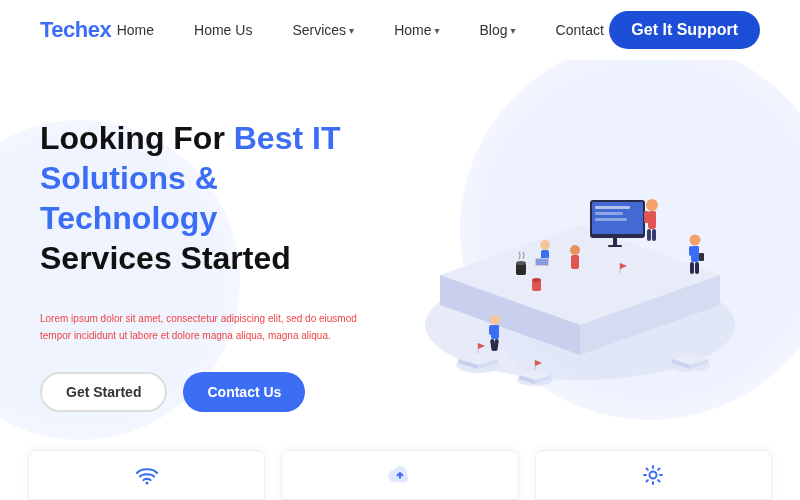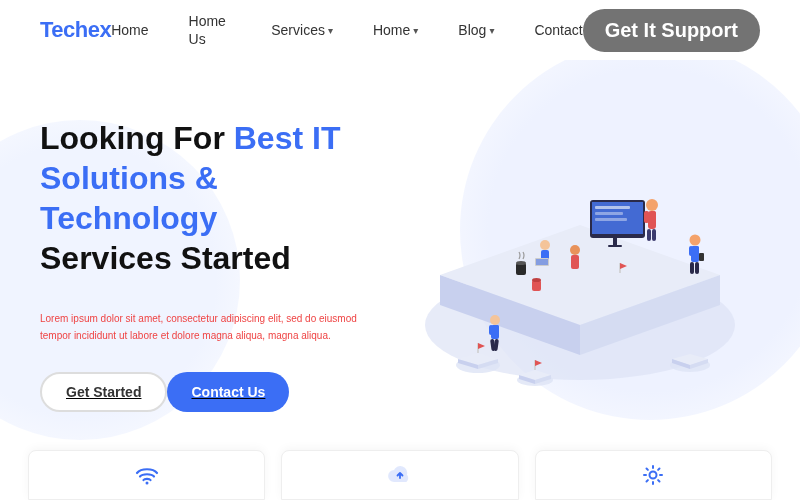--- a/index.html
+++ b/index.html
@@ -47,26 +47,26 @@
     .nav-dropdown {
       display: flex;
       align-items: center;
       gap: 3px;
     }
     .chevron {
       font-size: 10px;
       color: #555;
     }
     .btn-support {
-      background: #737373;
+      background: #1d4ed8;
       color: #fff;
       border: none;
       border-radius: 25px;
       padding: 10px 22px;
-      font-size: 20px;
+      font-size: 16px;
       font-weight: 600;
       cursor: pointer;
       white-space: nowrap;
     }
 
     
     .hero {
       display: flex;
       align-items: center;
       justify-content: space-between;
@@ -115,21 +115,21 @@
     }
     .hero-desc {
       font-size: 10px;
       color: #ef4444;
       line-height: 1.7;
       margin-bottom: 28px;
       max-width: 340px;
     }
     .hero-buttons {
       display: flex;
-      text-decoration: underline;
+      gap: 16px;
     }
     .btn-outline {
       background: #fff;
       color: #333;
       border: 2px solid #ddd;
       border-radius: 25px;
       padding: 10px 24px;
       font-size: 14px;
       font-weight: 600;
       cursor: pointer;

